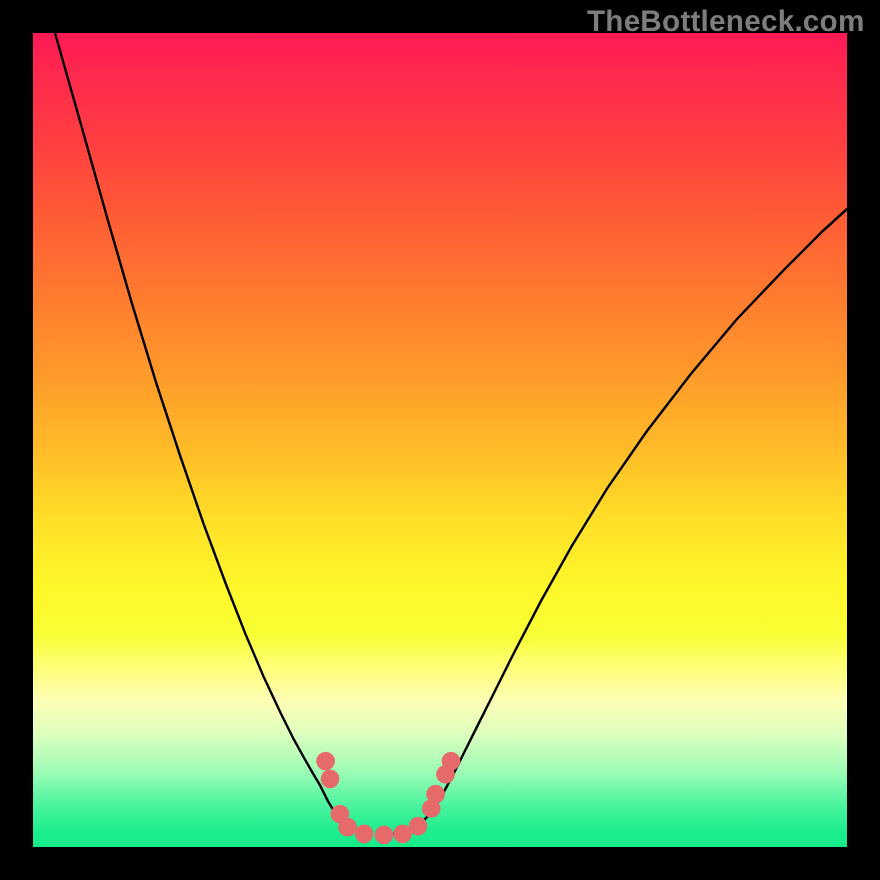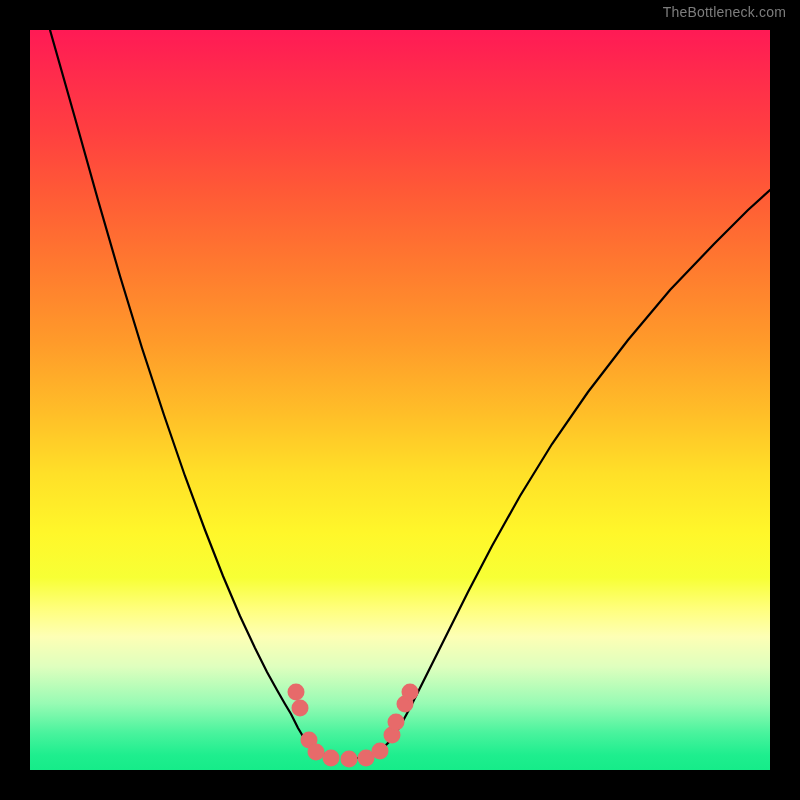--- a/index.html
+++ b/index.html
@@ -63,22 +63,22 @@
   }
   .marker {
     fill: #e76a6a;
     stroke: none;
   }
   .watermark {
     position: absolute;
     top: 4px;
     right: 14px;
     color: #7d7d7d;
-    font-size: 14px;
-    font-weight: 400;
+    font-size: 27px;
+    font-weight: 700;
     letter-spacing: 0.2px;
     user-select: none;
   }
 </style>
 </head>
 <body>
 
 <div class="frame">
   <div class="watermark">TheBottleneck.com</div>
 

